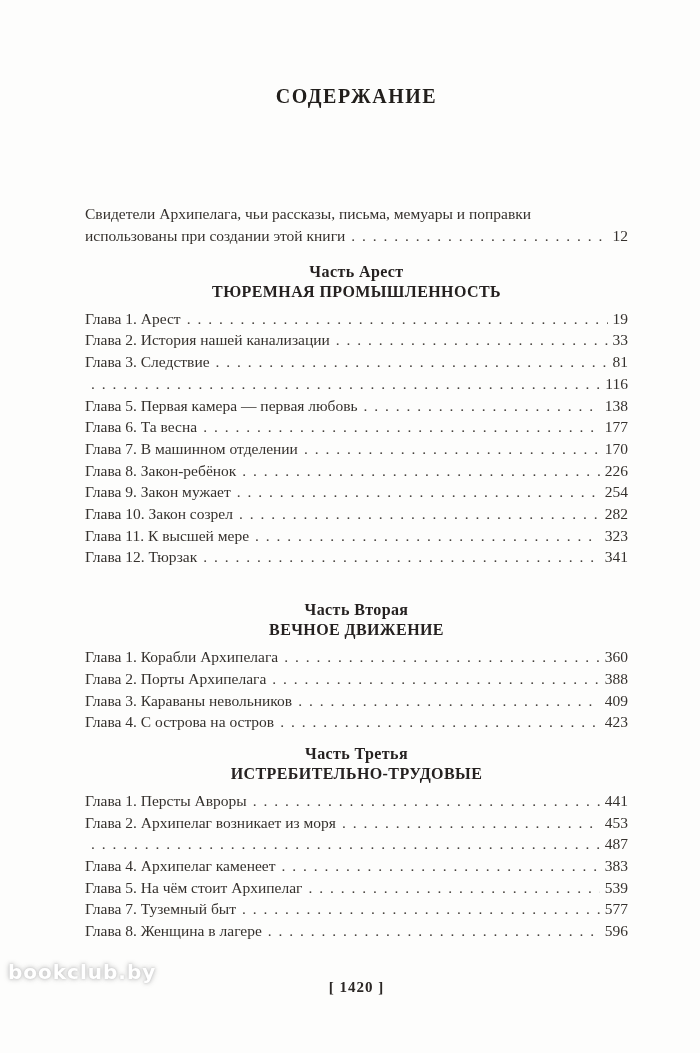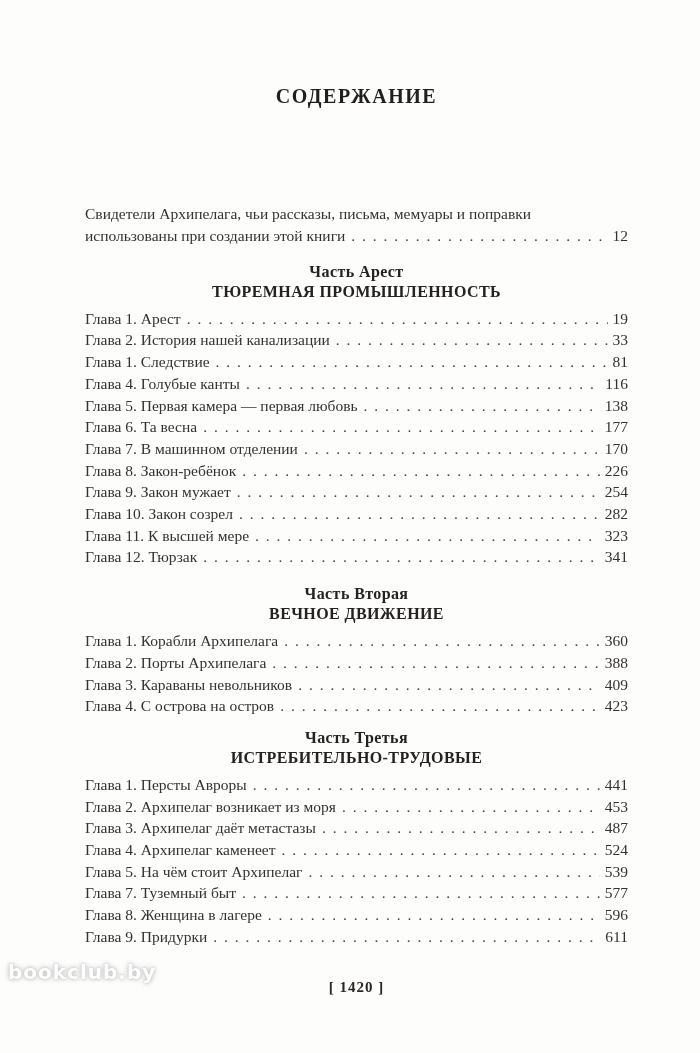--- a/index.html
+++ b/index.html
@@ -49,21 +49,21 @@
   .part-head {
     margin: 15px 72px 0 85px;
     text-align: center;
     font-weight: bold;
     font-size: 16px;
     line-height: 20px;
     color: #252120;
     letter-spacing: 0.4px;
   }
   .chapters { margin: 6px 72px 0 85px; }
-  .part-2 .part-head { margin-top: 16px; }
+  .part-2 .part-head { margin-top: 32px; }
   .part-3 .part-head { margin-top: 11px; }
   .folio {
     position: absolute;
     left: 85px;
     right: 72px;
     top: 979px;
     text-align: center;
     font-weight: bold;
     font-size: 15px;
     letter-spacing: 1px;
@@ -110,27 +110,26 @@
     <span class="pagenum">19</span>
   </div>
 
   <div class="toc-row">
     <span>Глава 2. История нашей канализации</span>
     <span class="leader"></span>
     <span class="pagenum">33</span>
   </div>
 
   <div class="toc-row">
-    <span>Глава 1. Следствие</span>
+    <span>Глава 3. Следствие</span>
     <span class="leader"></span>
     <span class="pagenum">81</span>
   </div>
 
   <div class="toc-row">
-    <span>Глава 4. Голубые канты</span>
     <span class="leader"></span>
     <span class="pagenum">116</span>
   </div>
 
   <div class="toc-row">
     <span>Глава 5. Первая камера — первая любовь</span>
     <span class="leader"></span>
     <span class="pagenum">138</span>
   </div>
 
@@ -222,29 +221,28 @@
     <span class="pagenum">441</span>
   </div>
 
   <div class="toc-row">
     <span>Глава 2. Архипелаг возникает из моря</span>
     <span class="leader"></span>
     <span class="pagenum">453</span>
   </div>
 
   <div class="toc-row">
-    <span>Глава 3. Архипелаг даёт метастазы</span>
     <span class="leader"></span>
     <span class="pagenum">487</span>
   </div>
 
   <div class="toc-row">
     <span>Глава 4. Архипелаг каменеет</span>
     <span class="leader"></span>
-    <span class="pagenum">524</span>
+    <span class="pagenum">383</span>
   </div>
 
   <div class="toc-row">
     <span>Глава 5. На чём стоит Архипелаг</span>
     <span class="leader"></span>
     <span class="pagenum">539</span>
   </div>
 
 
   <div class="toc-row">
@@ -252,24 +250,19 @@
     <span class="leader"></span>
     <span class="pagenum">577</span>
   </div>
 
   <div class="toc-row">
     <span>Глава 8. Женщина в лагере</span>
     <span class="leader"></span>
     <span class="pagenum">596</span>
   </div>
 
-  <div class="toc-row">
-    <span>Глава 9. Придурки</span>
-    <span class="leader"></span>
-    <span class="pagenum">611</span>
-  </div>
 </div>
   </section>
 </div>
 
   <div class="folio">[ 1420 ]</div>
   <div class="watermark">bookclub.by</div>
 </div>
 
 </body></html>

